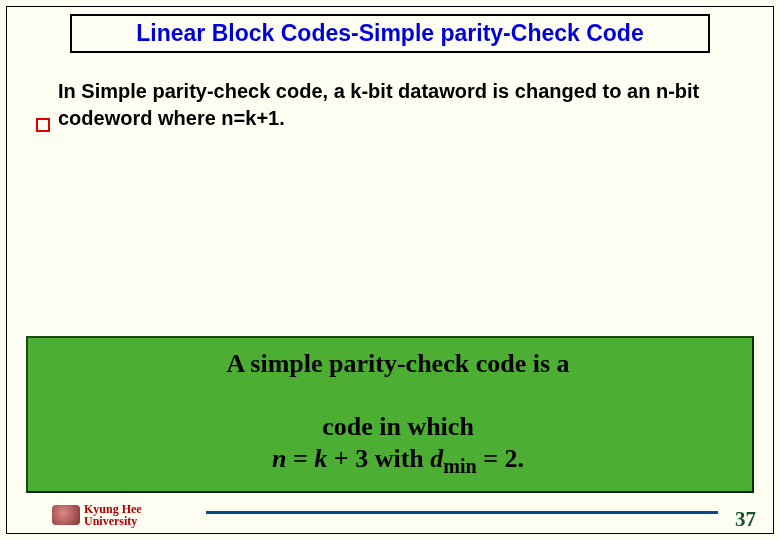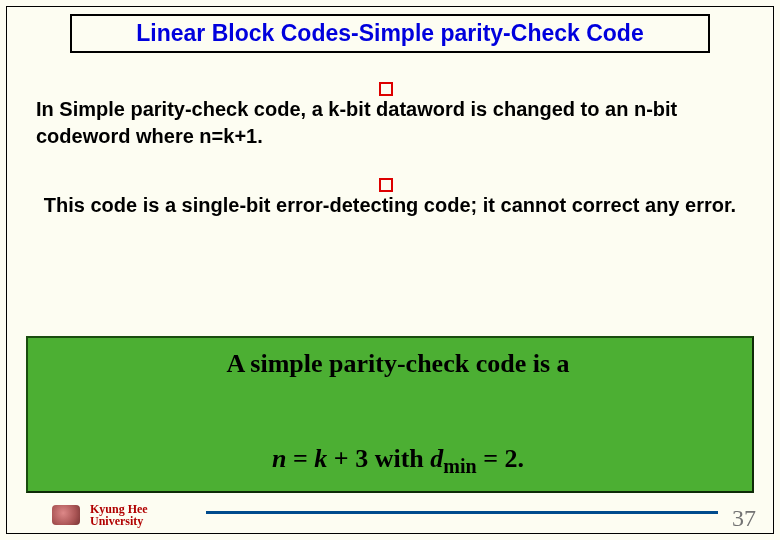--- a/index.html
+++ b/index.html
@@ -33,23 +33,22 @@
     font-size: 23px;
   }
   .bullets {
     position: absolute;
     top: 78px;
     left: 36px;
     right: 36px;
   }
   .bullet {
     display: flex;
-    align-items: center;
+    align-items: flex-end;
     margin-bottom: 24px;
-    flex-direction: column;
   }
   .bullet-marker {
     flex: 0 0 auto;
     width: 14px;
     height: 14px;
     border: 2px solid #d00;
     margin-top: 4px;
     margin-right: 8px;
   }
   .bullet-text {
@@ -86,21 +85,21 @@
     left: 6px;
     right: 6px;
     height: 36px;
   }
   .uni {
     position: absolute;
     left: 46px;
     bottom: 6px;
     display: flex;
     align-items: center;
-    gap: 10px;
+    gap: 4px;
   }
   .uni-logo {
     width: 28px; height: 20px;
     background: radial-gradient(circle at 40% 40%, #d88 0%, #a55 60%, #733 100%);
     border-radius: 4px;
   }
   .uni-text {
     font-family: "Times New Roman", Times, serif;
     font-size: 12px;
     font-weight: bold;
@@ -113,50 +112,46 @@
     right: 56px;
     bottom: 20px;
     height: 0;
     border-top: 3px solid #004b8d;
   }
   .page-num {
     position: absolute;
     right: 18px;
     bottom: 2px;
     font-family: "Times New Roman", Times, serif;
-    font-size: 24px;
-    font-weight: normal;
-    color: #737373;
+    font-size: 21px;
+    font-weight: bold;
+    color: #14532d;
   }
 </style>
 </head>
 <body>
 
 <div class="slide-border"></div>
 
 <div class="title-box">
   <span class="title-text">Linear Block Codes-Simple parity-Check Code</span>
 </div>
 
 <div class="bullets">
   <div class="bullet">
     <div class="bullet-marker"></div>
     <div class="bullet-text">In Simple parity-check code, a k-bit dataword is changed to an n-bit codeword where n=k+1.</div>
   </div>
-  <div class="bullet">
-    <div class="bullet-marker"></div>
-    <div class="bullet-text">This code is a single-bit error-detecting code; it cannot correct any error.</div>
-  </div>
 </div>
 
 <div class="green-box">
   <div class="green-text">
     <span>A simple parity-check code is a</span><br>
     <br>
-    <br>
+    <span>code in which</span><br>
     <span class="ital">n</span><span> = </span><span class="ital">k</span><span> + 3 with </span><span class="ital">d</span><sub>min</sub><span> = 2.</span>
   </div>
 </div>
 
 <div class="footer">
   <div class="uni">
     <div class="uni-logo"></div>
     <div class="uni-text">
       <span>Kyung Hee</span><br>
       <span>University</span>

